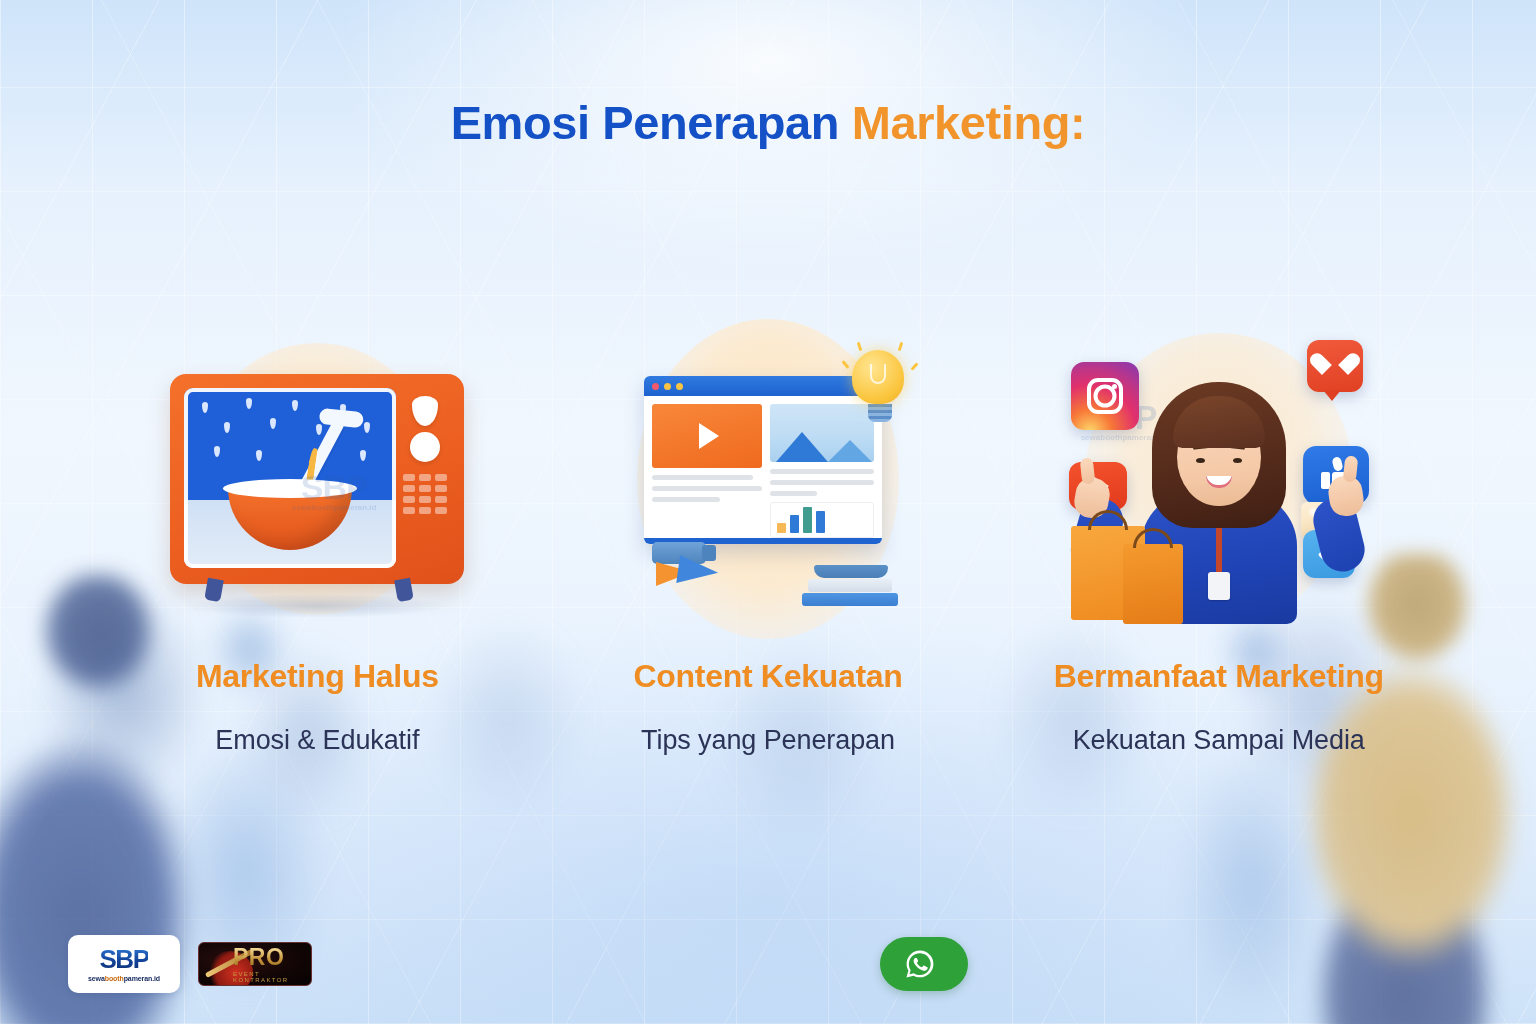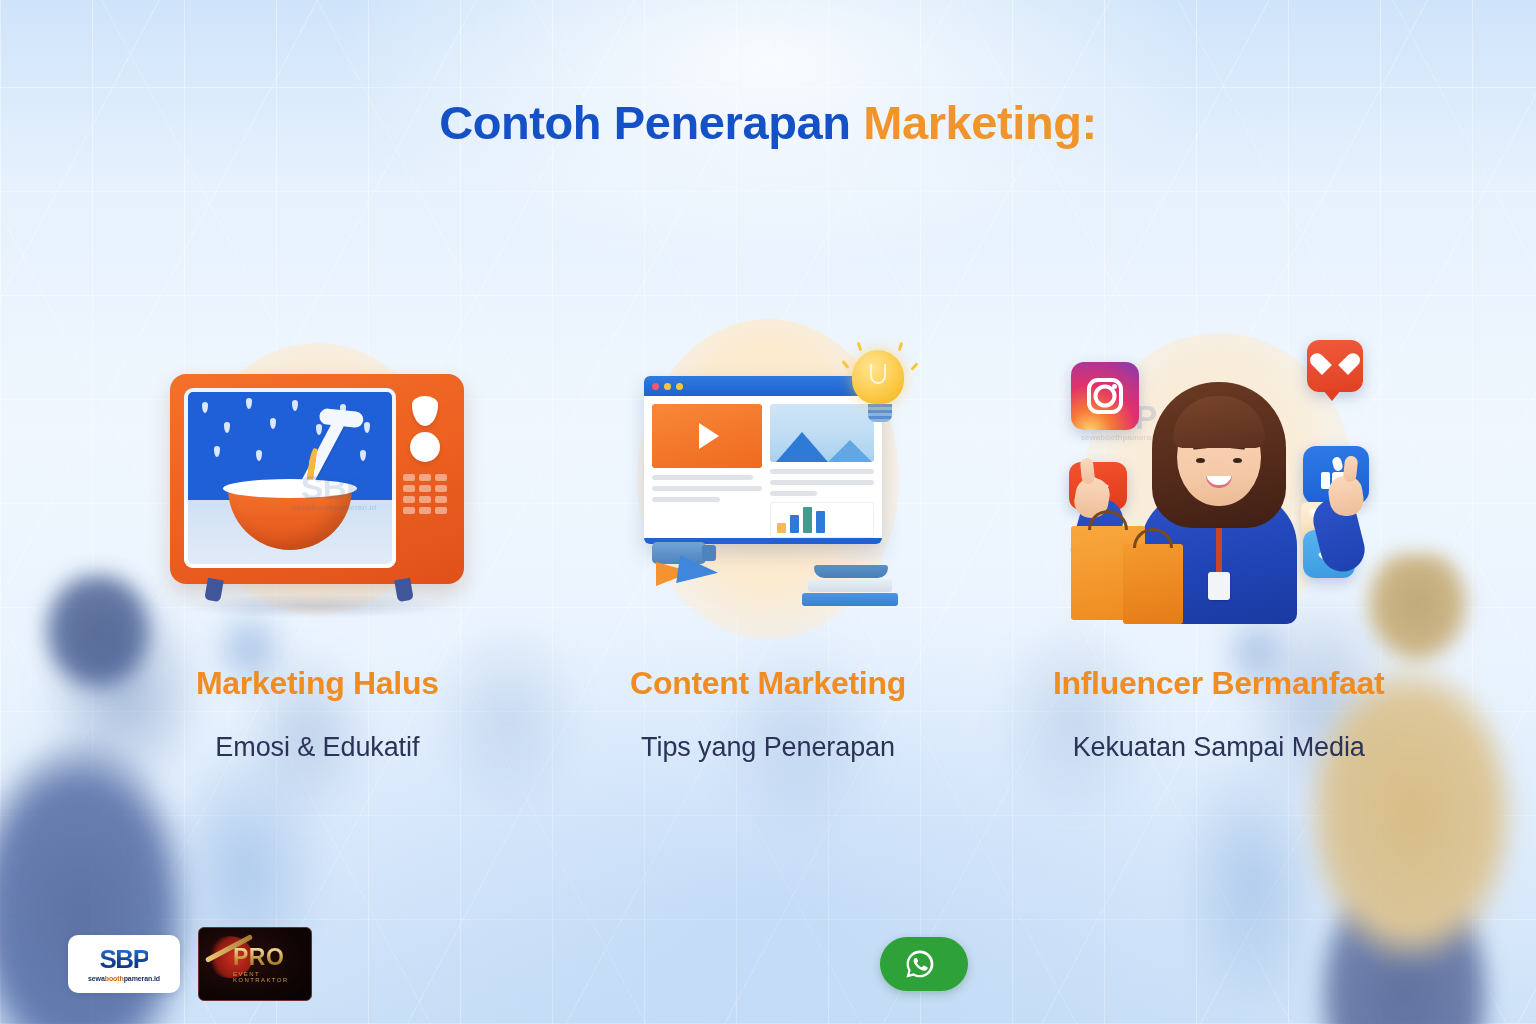--- a/index.html
+++ b/index.html
@@ -115,21 +115,21 @@
     position: absolute; left: 50%; top: 50%;
     transform: translate(-50%,-50%);
     width: 268px; height: 300px; border-radius: 50%;
     background: radial-gradient(ellipse at 50% 45%, #fde4c0 0%, #fdeace 48%, rgba(253,236,214,.35) 78%, rgba(253,238,220,0) 100%);
   }
   .blob.b1 { width: 250px; height: 272px; opacity: .78; }
   .blob.b2 { width: 262px; height: 320px; opacity: .96; }
   .blob.b3 { width: 268px; height: 292px; opacity: .72; }
 
   .card-title {
-    margin-top: 25px;
+    margin-top: 18px;
     font-size: 32px; font-weight: 700; color: #ef8c22;
     letter-spacing: -.3px; white-space: nowrap;
   }
   .card-sub {
     margin-top: 30px;
     font-size: 27px; font-weight: 400; color: #2b3357;
     letter-spacing: -.1px; white-space: nowrap;
   }
 
   
@@ -383,21 +383,21 @@
     box-shadow: 0 2px 7px rgba(40,70,130,.18);
   }
   .sbp-mark {
     font-size: 26px; font-weight: 800; letter-spacing: -1.5px; line-height: 1;
     background: linear-gradient(180deg,#2f7ad6 0%,#13459b 55%,#0e2f72 100%);
     -webkit-background-clip: text; background-clip: text; color: transparent;
   }
   .sbp-url { margin-top: 3px; font-size: 7px; font-weight: 700; letter-spacing: -.1px; }
   .sbp-url .a { color: #1c2f63; } .sbp-url .b { color: #c96a13; } .sbp-url .c { color: #1c2f63; }
   .logo-pro {
-    width: 114px; height: 74px; border-radius: 6px;
+    width: 114px; height: 44px; border-radius: 6px;
     background: radial-gradient(ellipse at 35% 40%, #2a0d0d 0%, #110505 60%, #070202 100%);
     border: 1px solid #6a2f2f;
     display: flex; align-items: center; justify-content: center;
     position: relative; overflow: hidden;
   }
   .pro-swoosh {
     position: absolute; left: 8px; top: 8px; width: 46px; height: 42px;
     border-radius: 50%;
     background: radial-gradient(circle at 62% 52%, #d0301f 0%, #8d1a12 55%, rgba(80,15,10,0) 72%);
   }
@@ -442,21 +442,21 @@
   <div class="bg-diag"></div>
   <div class="crowd crowd-band"></div>
   <div class="crowd person-left"></div>
   <div class="crowd person-left2"></div>
   <div class="crowd person-right2"></div>
   <div class="crowd person-right"></div>
   <div class="bg-haze"></div>
 
   <div class="heading">
     <div class="title-main">
-      <span class="t-blue">Contoh Penerapan </span><span class="t-orange">Marketing:</span>
+      <span class="t-blue">Emosi Penerapan </span><span class="t-orange">Marketing:</span>
     </div>
   </div>
 
   <div class="cards">
 
     <div class="card">
       <div class="art-wrap">
         <div class="blob b1"></div>
         <div class="tv">
           <div class="tv-shadow"></div>
@@ -561,21 +561,21 @@
             <span class="plane-a"></span>
               <span class="plane-b"></span>
           </div>
           <div class="books">
             <span class="book b-c"></span>
               <span class="book b-b"></span>
               <span class="book b-a"></span>
           </div>
         </div>
       </div>
-      <div class="card-title">Content Marketing</div>
+      <div class="card-title">Content Kekuatan</div>
       <div class="card-sub">Tips yang Penerapan</div>
     </div>
 
     <div class="card">
       <div class="art-wrap">
         <div class="blob b3"></div>
         <div class="influ">
           <div class="wm" style="left:12px;top:66px">
             <div class="wm-s">SBP</div>
             <div class="wm-u">sewaboothpameran.id</div>
@@ -625,21 +625,21 @@
           <div class="thumbup b"></div>
 
           <div class="bag big">
             <span class="bag-handle"></span>
           </div>
           <div class="bag small">
             <span class="bag-handle"></span>
           </div>
         </div>
       </div>
-      <div class="card-title">Influencer Bermanfaat</div>
+      <div class="card-title">Bermanfaat Marketing</div>
       <div class="card-sub">Kekuatan Sampai Media</div>
     </div>
 
   </div>
 
   <div class="footer">
 
     <div class="logos">
       <div class="logo-sbp">
         <div class="sbp-mark">SBP</div>

